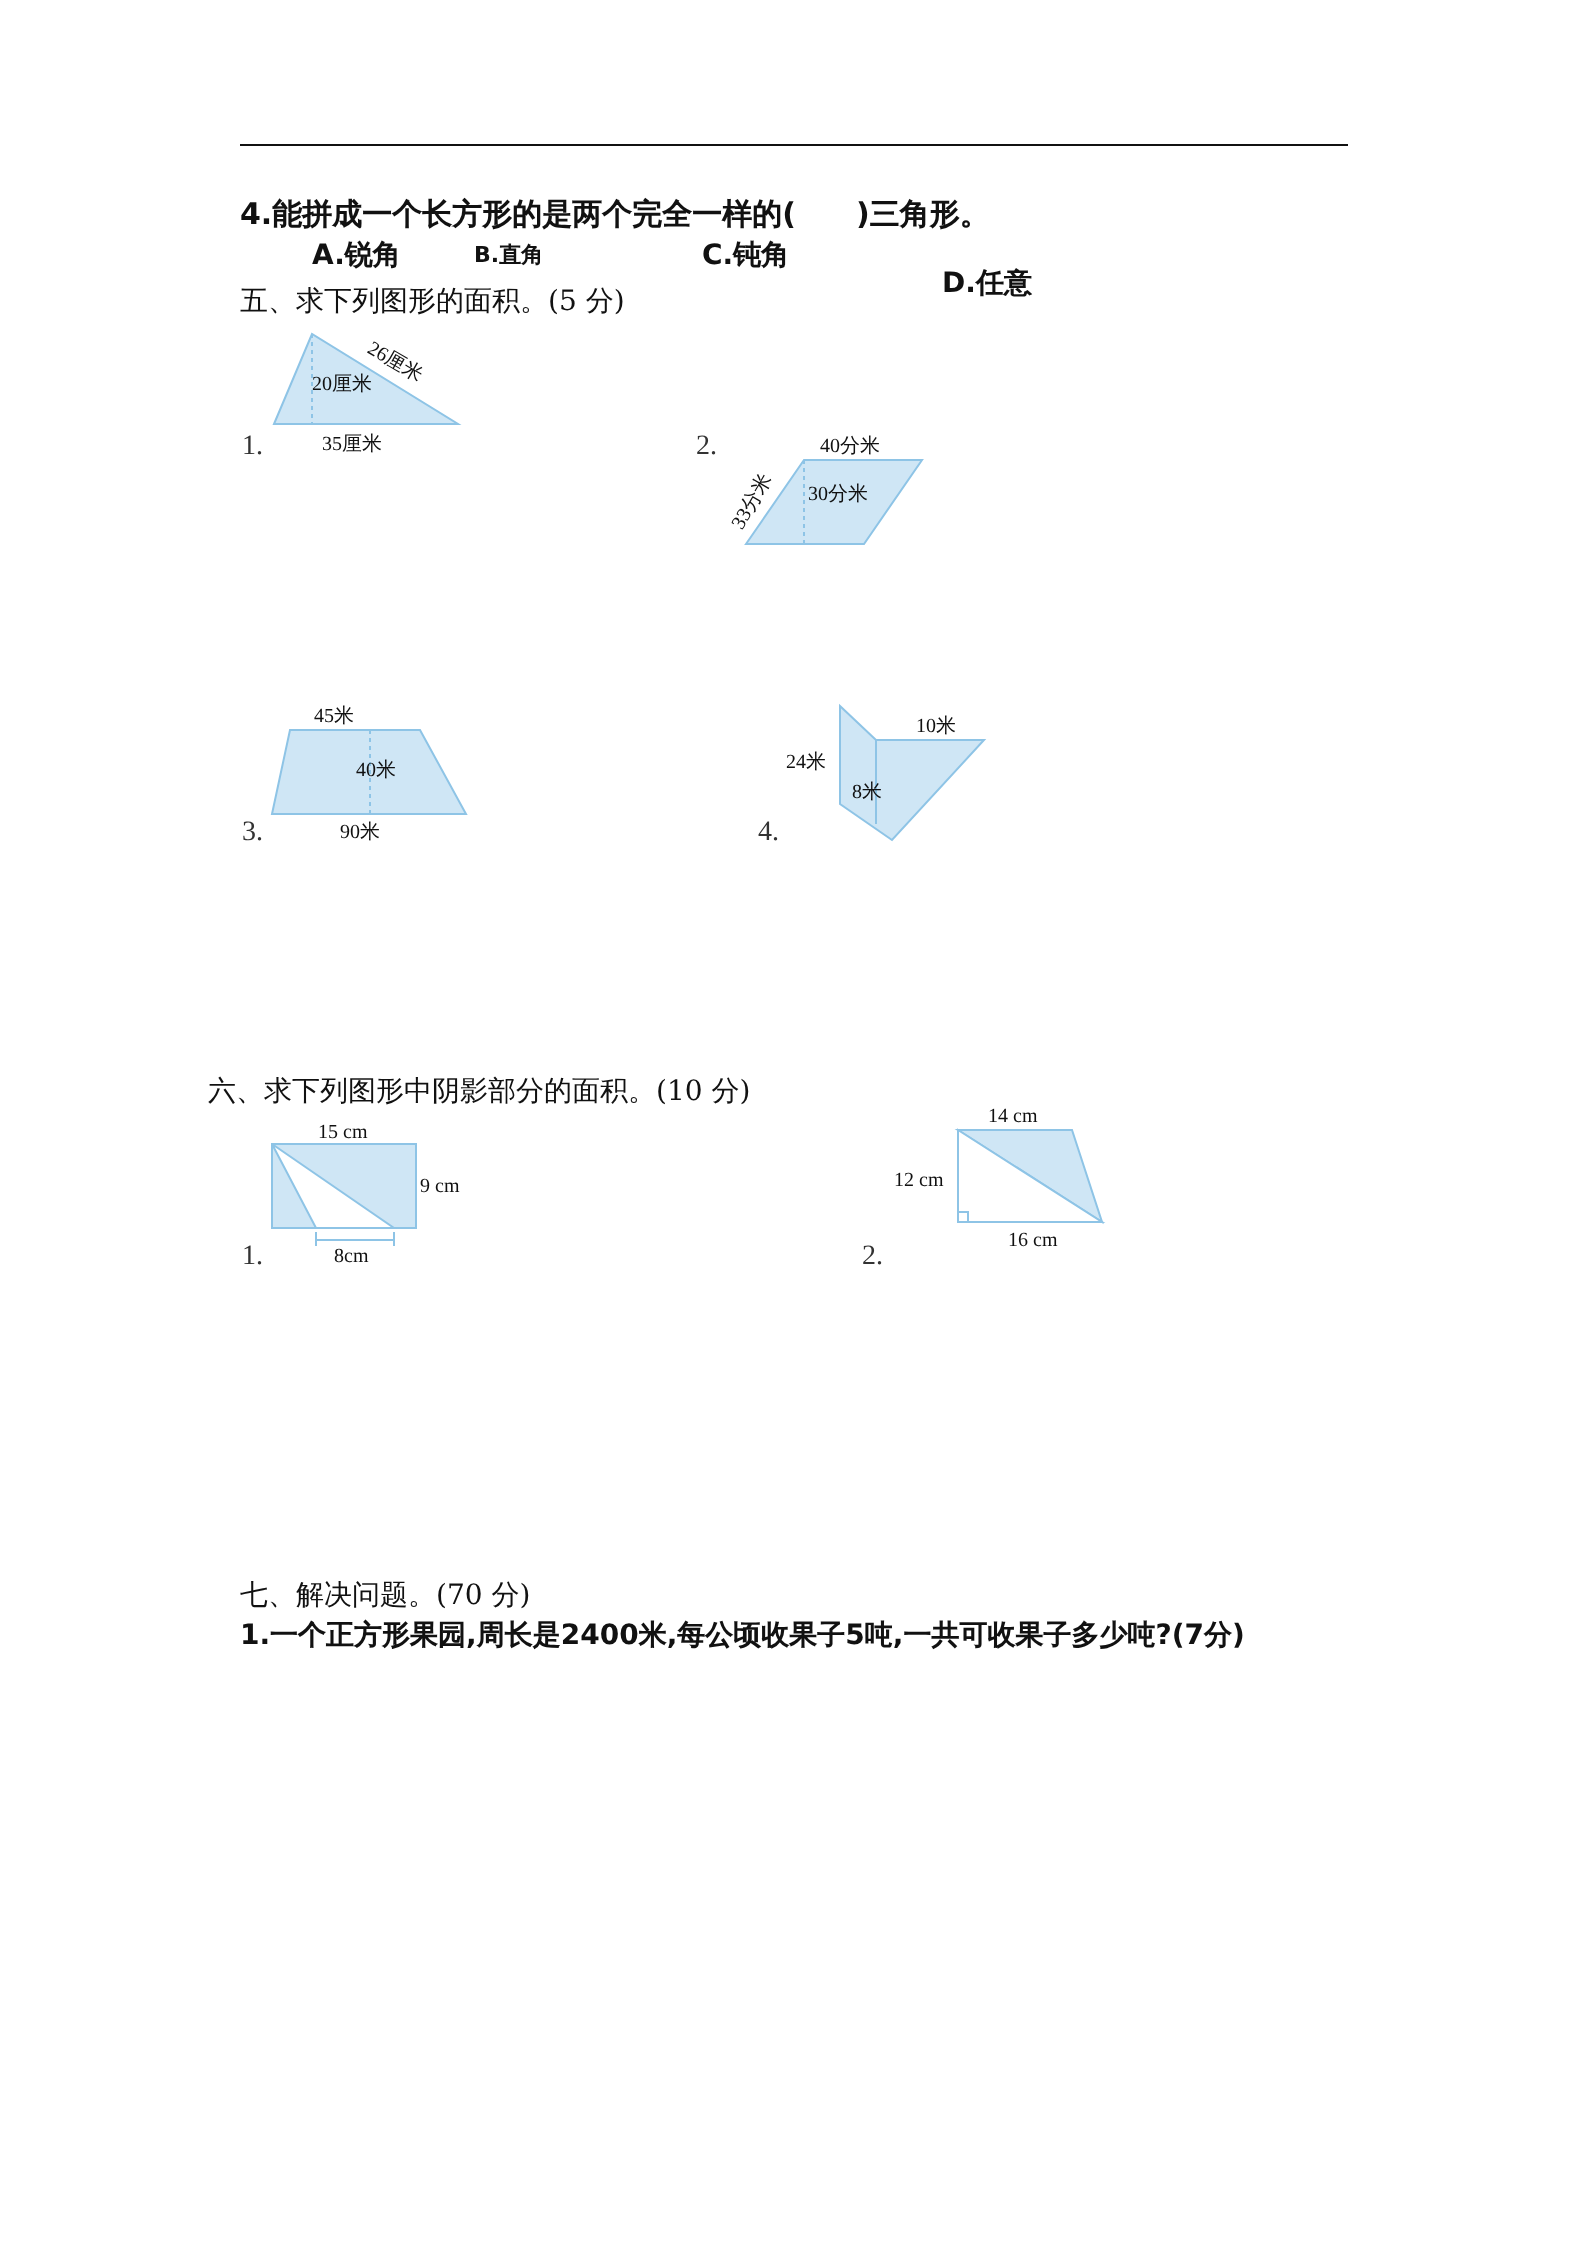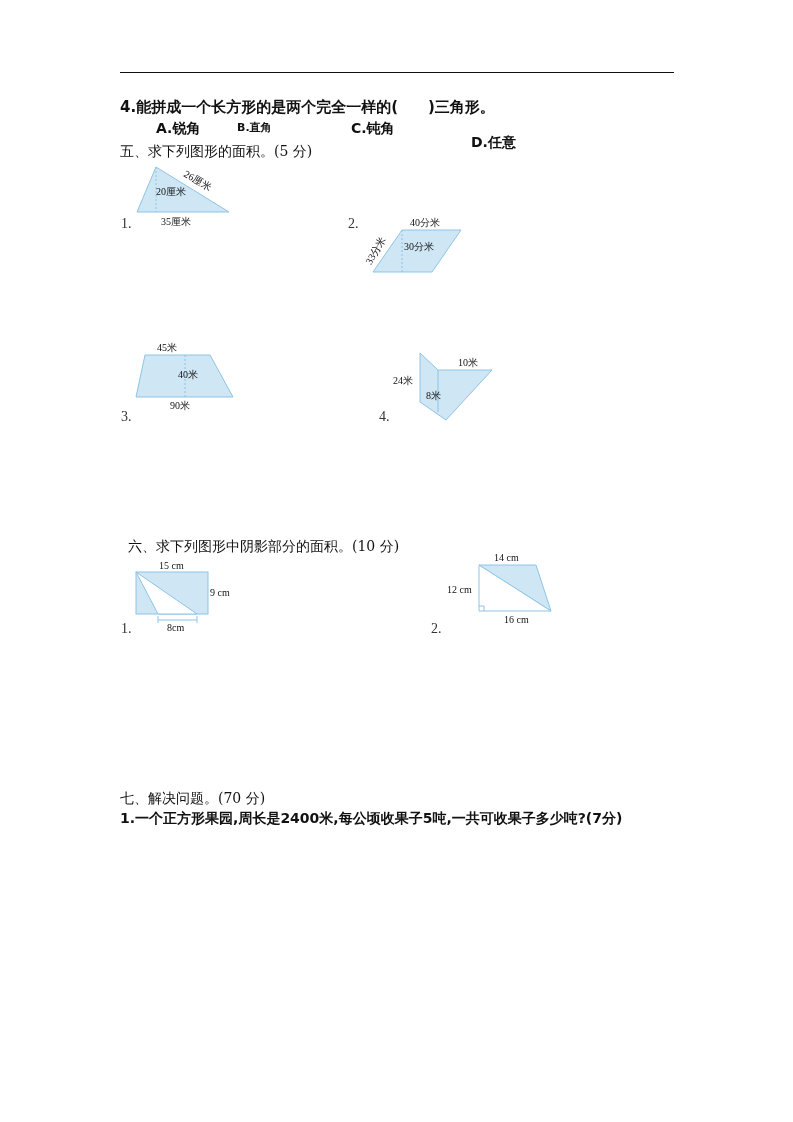--- a/index.html
+++ b/index.html
@@ -43,42 +43,42 @@
   <svg width="110" height="65">
     <polygon points="13,58 42,16 101,16 72,58" fill="#cfe6f5" stroke="#8ec4e6" stroke-width="1"></polygon>
     <line x1="42" y1="16" x2="42" y2="58" stroke="#8ec4e6" stroke-dasharray="2,2"></line>
     <text class="lbl" x="50" y="12">40分米</text>
     <text class="lbl" x="8" y="46" transform="rotate(-60 14 46)">33分米</text>
     <text class="lbl" x="44" y="36">30分米</text>
   </svg>
 </div>
 
 <div class="num" style="left:121px; top:409px;">3.</div>
-<div class="fig" style="left:130px; top:340px;">
+<div class="fig" style="left:130px; top:350px;">
   <svg width="110" height="75">
     <polygon points="6,57 15,15 80,15 103,57" fill="#cfe6f5" stroke="#8ec4e6" stroke-width="1"></polygon>
     <line x1="55" y1="15" x2="55" y2="57" stroke="#8ec4e6" stroke-dasharray="2,2"></line>
     <text class="lbl" x="27" y="11">45米</text>
     <text class="lbl" x="48" y="38">40米</text>
     <text class="lbl" x="40" y="69">90米</text>
   </svg>
 </div>
 
 <div class="num" style="left:379px; top:409px;">4.</div>
 <div class="fig" style="left:390px; top:350px;">
   <svg width="110" height="80">
     <polygon points="30,3 48,20 102,20 56,70 30,52" fill="#cfe6f5" stroke="#8ec4e6" stroke-width="1"></polygon>
     <line x1="48" y1="20" x2="48" y2="62" stroke="#8ec4e6" stroke-width="1"></line>
     <text class="lbl" x="3" y="34">24米</text>
     <text class="lbl" x="68" y="16">10米</text>
     <text class="lbl" x="36" y="49">8米</text>
   </svg>
 </div>
 
-<div class="t serif" style="left:128px; top:537px; font-size:14px;">六、求下列图形中阴影部分的面积。(10 分)</div>
+<div class="t serif" style="left:104px; top:537px; font-size:14px;">六、求下列图形中阴影部分的面积。(10 分)</div>
 
 <div class="num" style="left:121px; top:621px;">1.</div>
 <div class="fig" style="left:130px; top:560px;">
   <svg width="110" height="75">
     <rect x="6" y="12" width="72" height="42" fill="#cfe6f5" stroke="#8ec4e6"></rect>
     <polygon points="6,12 28,54 67,54" fill="#ffffff" stroke="#8ec4e6"></polygon>
     <line x1="28" y1="60" x2="67" y2="60" stroke="#8ec4e6"></line>
     <line x1="28" y1="56" x2="28" y2="63" stroke="#8ec4e6"></line>
     <line x1="67" y1="56" x2="67" y2="63" stroke="#8ec4e6"></line>
     <text class="lbl" x="29" y="9">15 cm</text>

